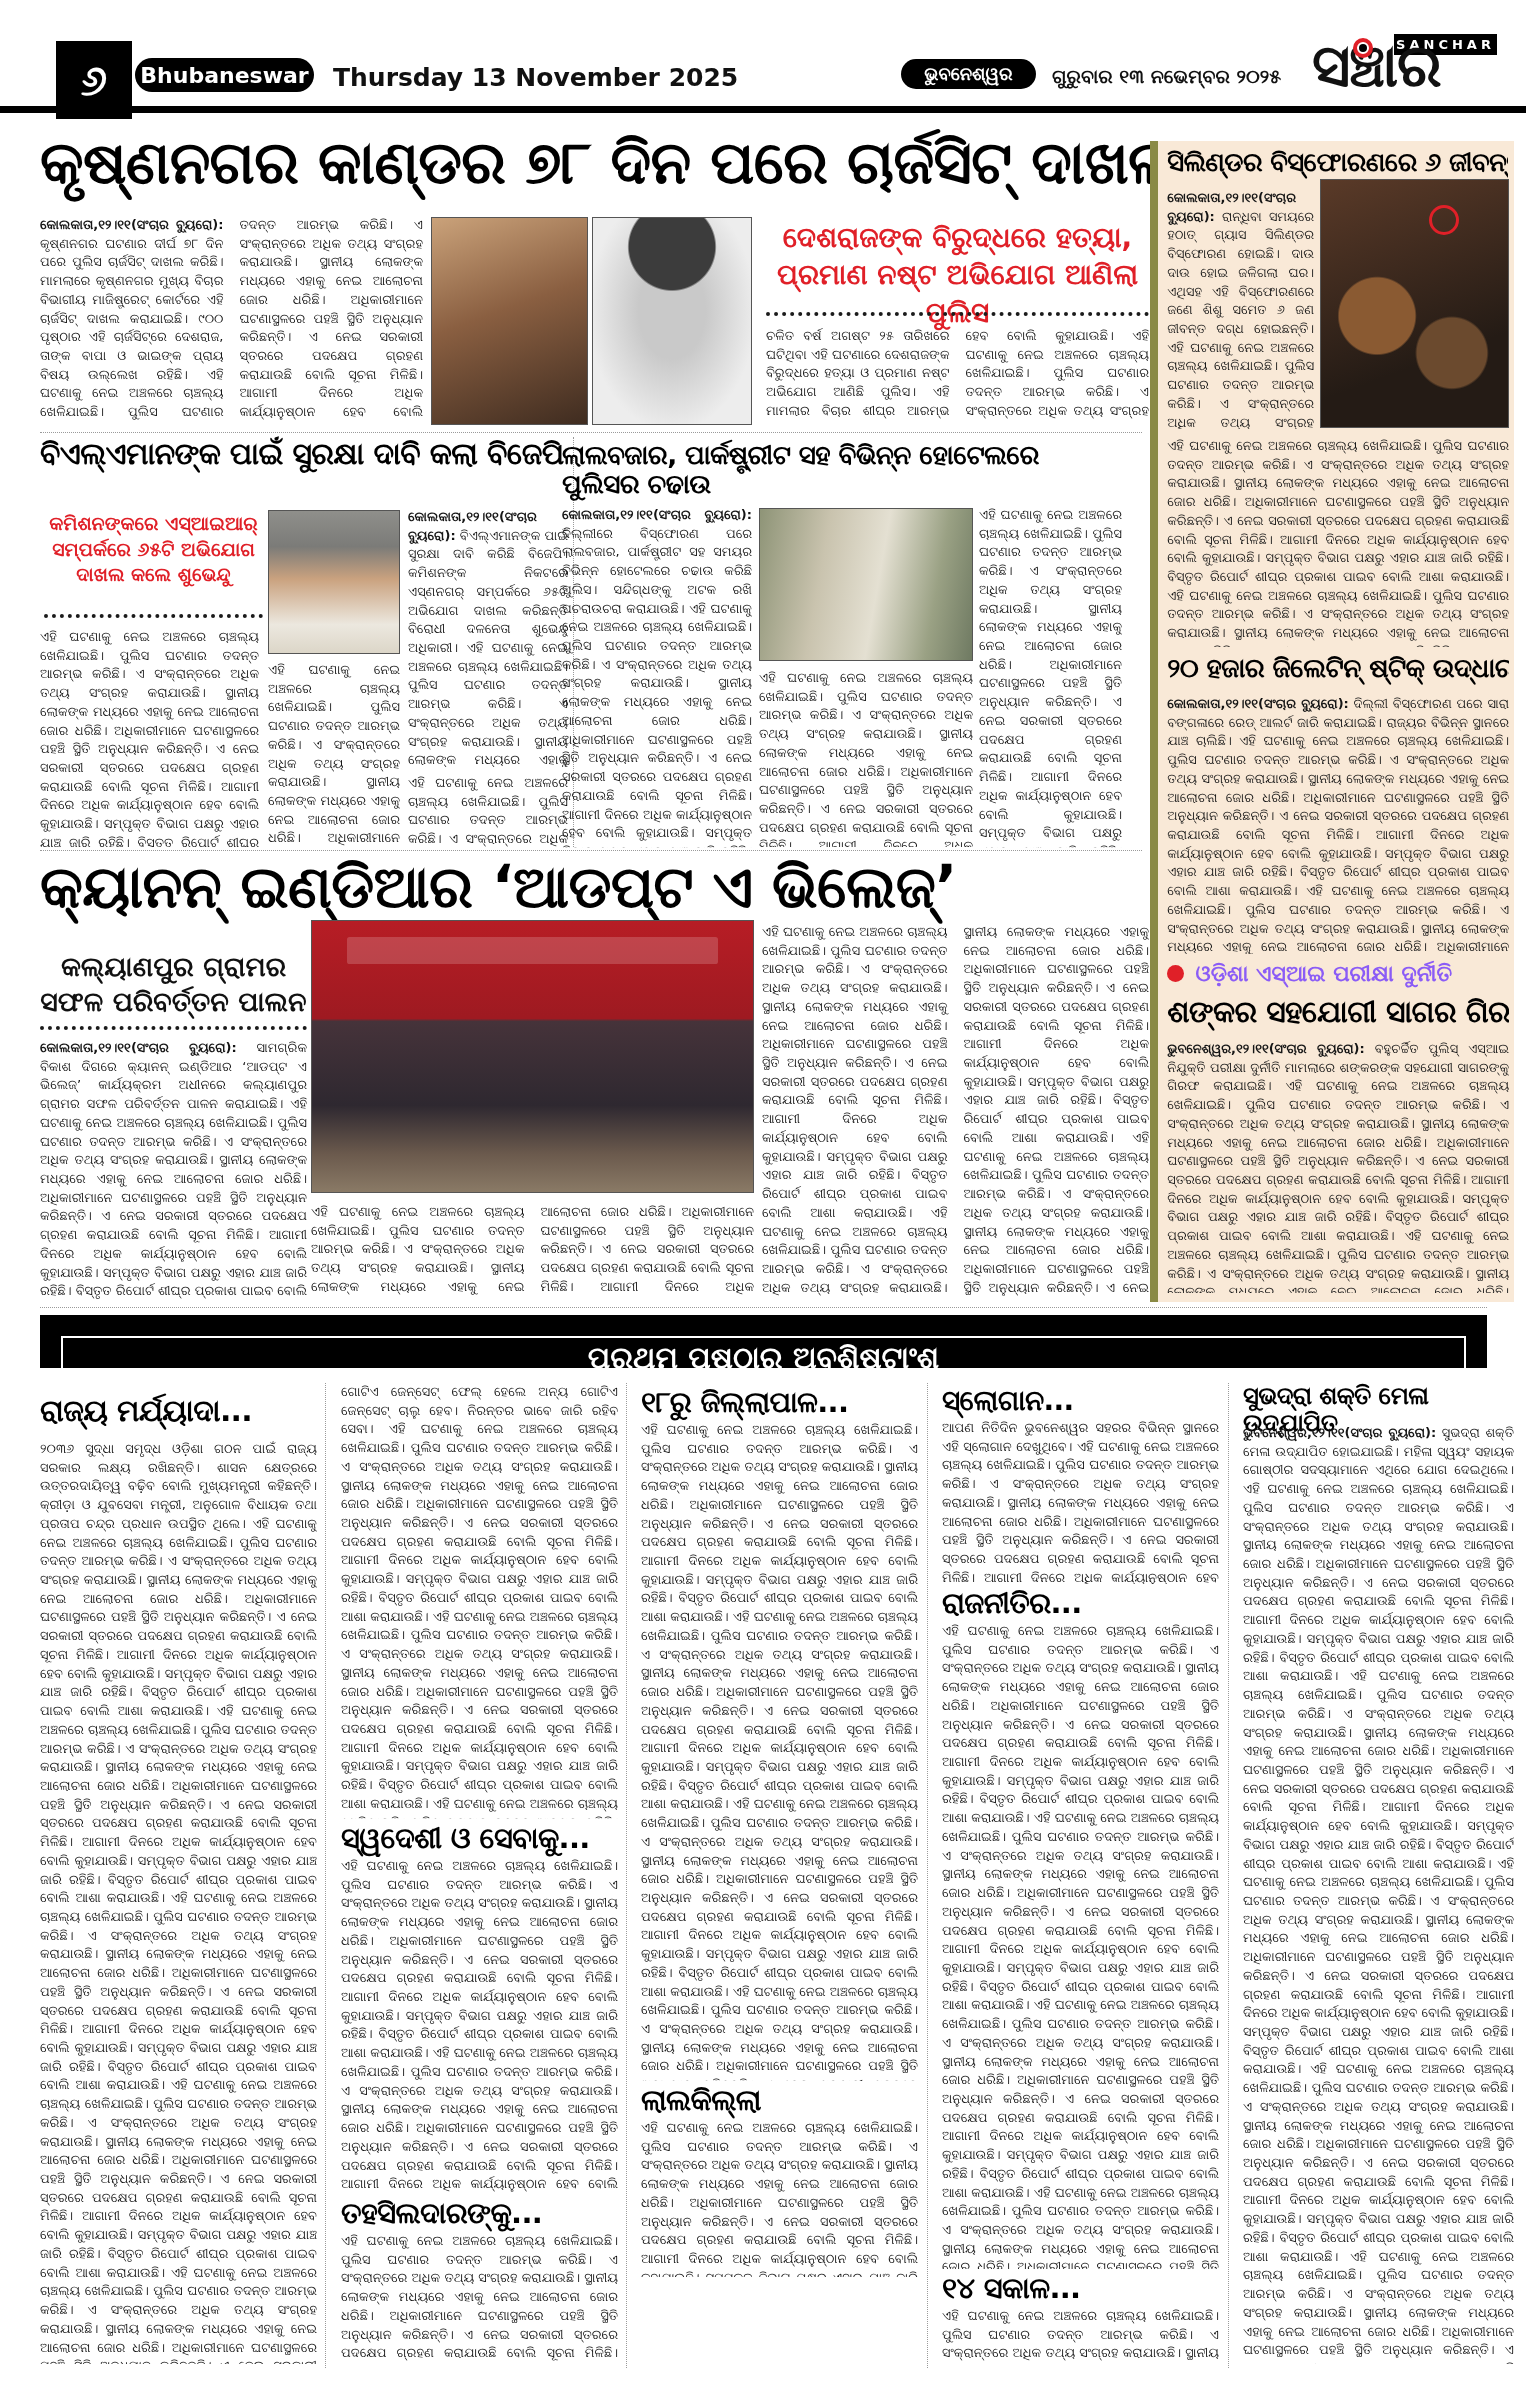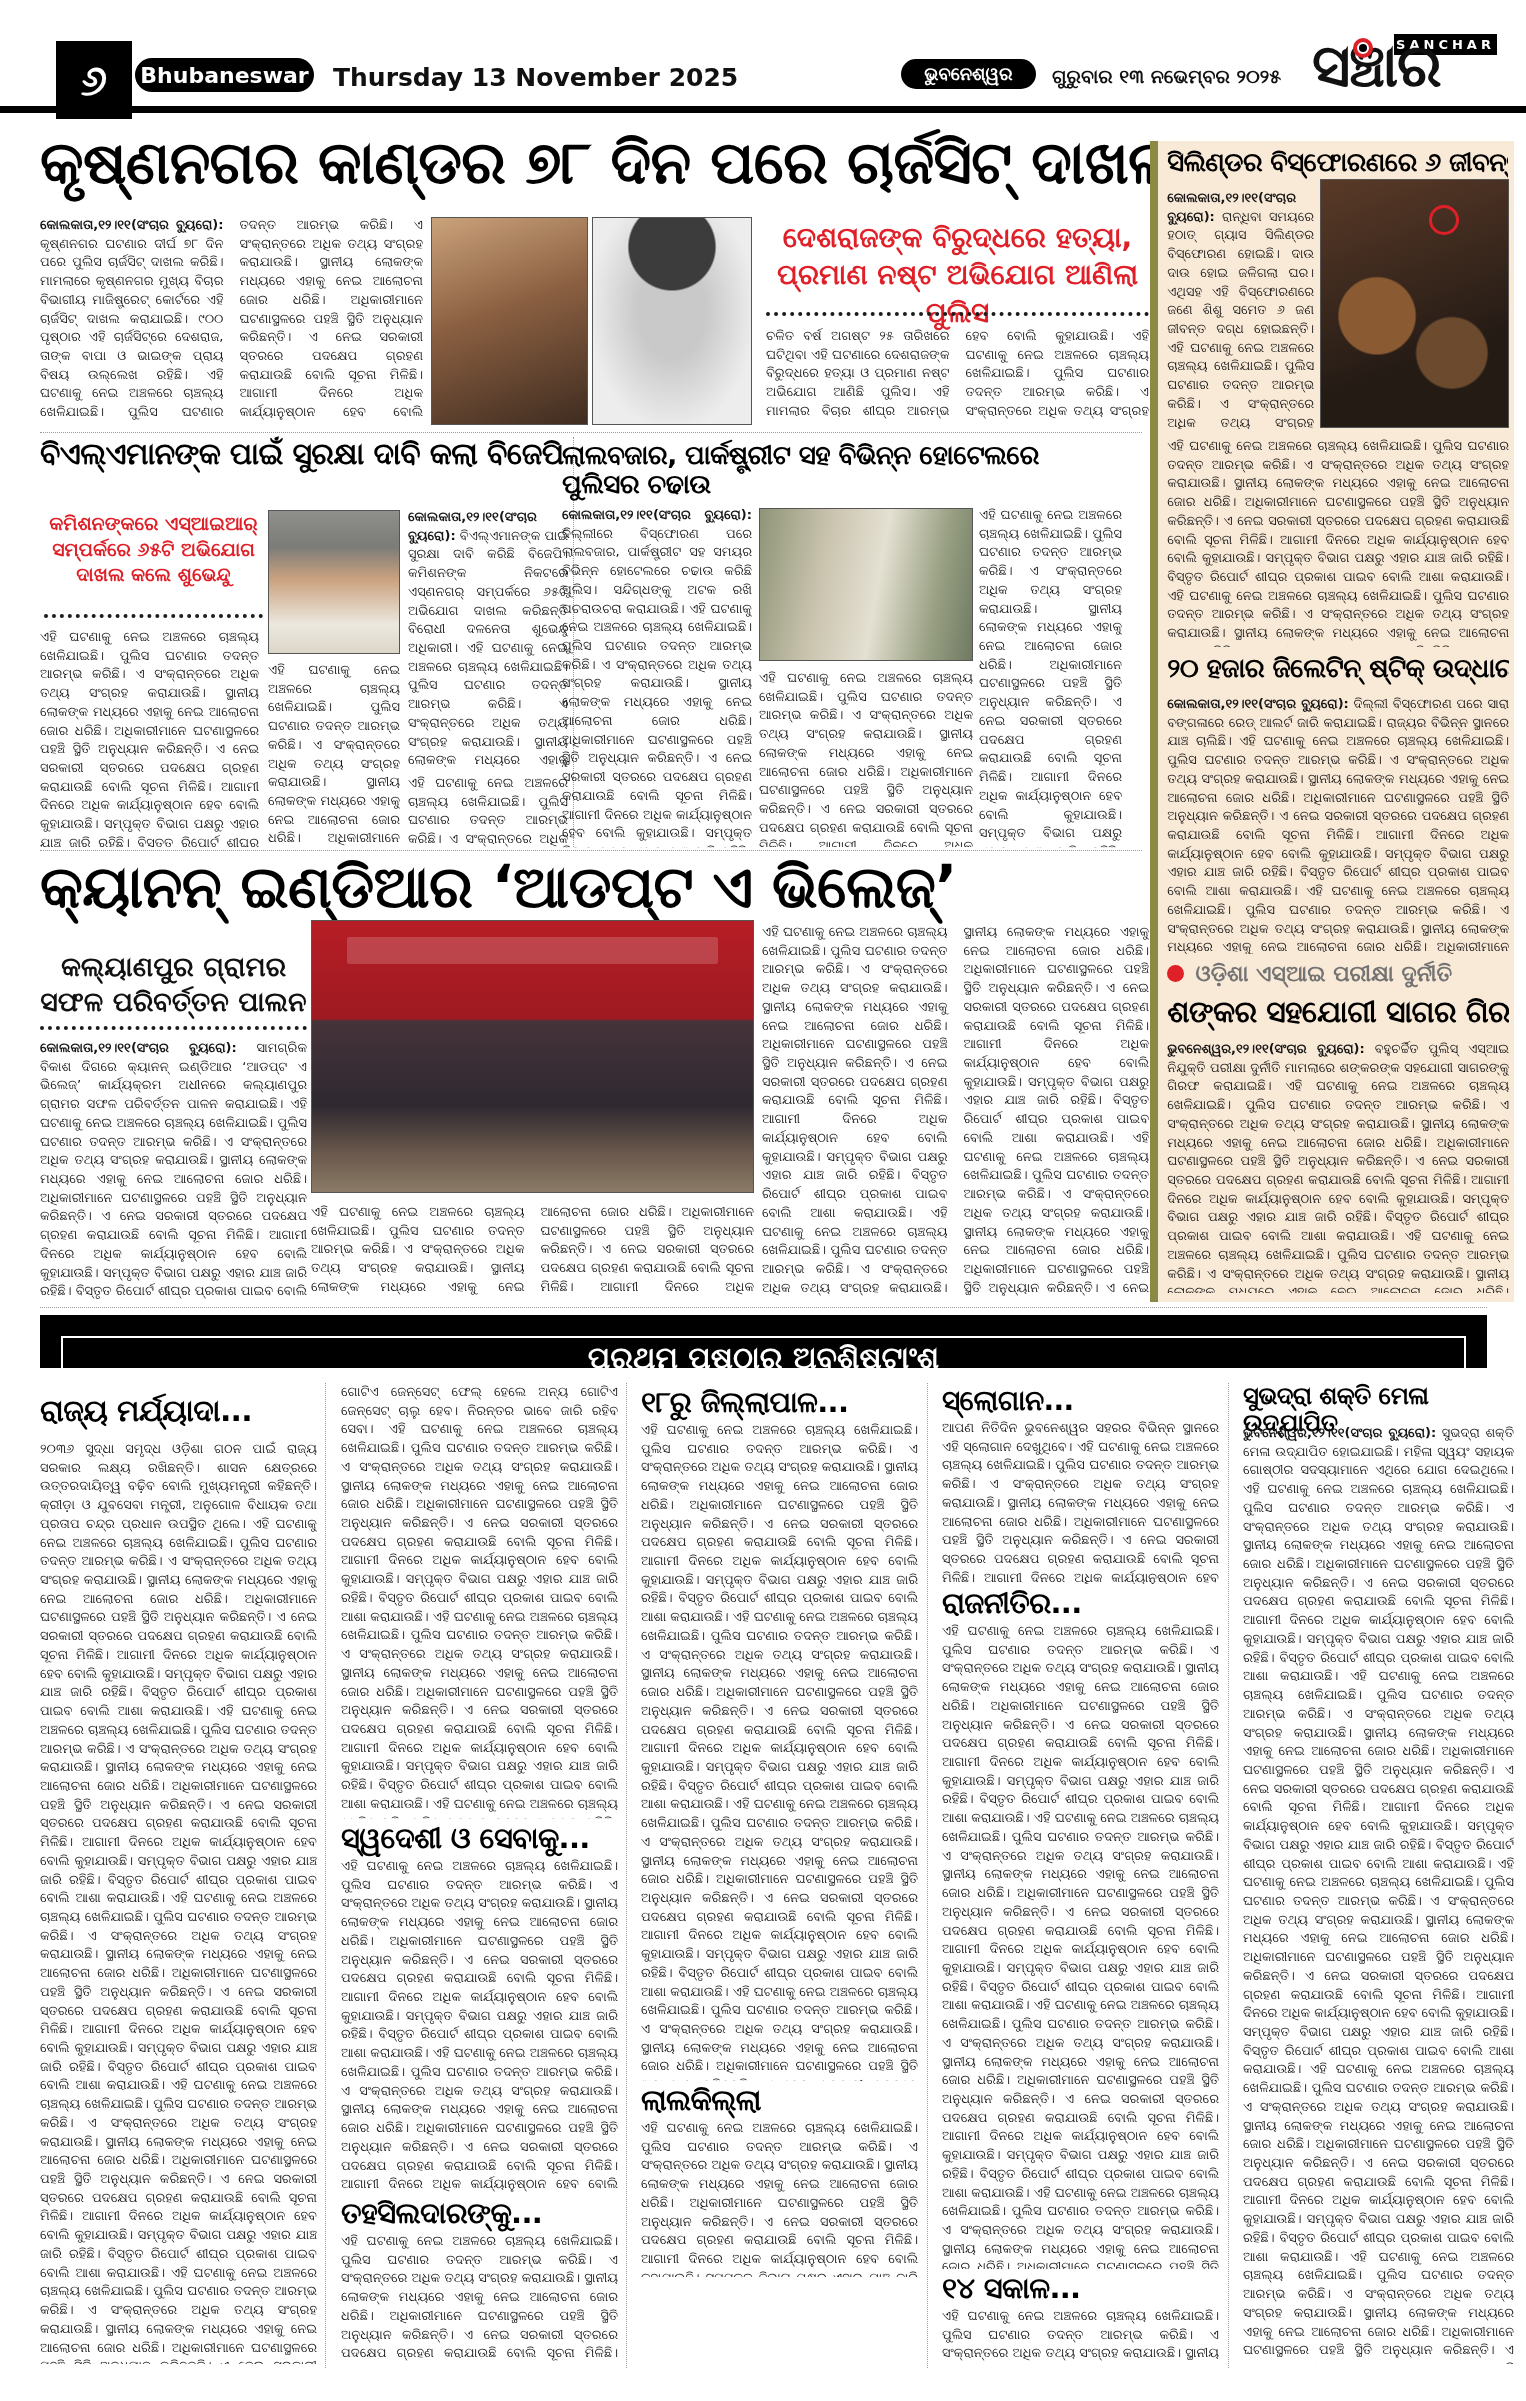--- a/index.html
+++ b/index.html
@@ -4,21 +4,21 @@
 <style>
   *{margin:0;padding:0;box-sizing:border-box}
   html,body{background:#e9e9e9}
   body{font-family:"DejaVu Sans","Liberation Sans",sans-serif;color:#111}
   #page{position:relative;width:1526px;height:2401px;background:#fff;margin:0 auto;overflow:hidden}
   .abs{position:absolute}
   .bt{font-size:13px;line-height:1.44;text-align:justify;overflow:hidden;color:#151515}
   .c2{column-count:2;column-gap:16px}
   .dl{font-weight:bold}
   .hl{font-weight:bold;color:#000;line-height:1.1;letter-spacing:-0.7px}
-  .red{color:#737373}
+  .red{color:#8b5cf6}
   .dot{border-top:4px dotted #1b1b1b;height:0}
   .vdot{border-left:1.3px dotted #9a9a9a;width:0}
   .hdot{border-top:1.3px dotted #9a9a9a;height:0}
   .center{text-align:center}
   .ph{position:absolute;overflow:hidden;border:0.7px solid #555}
   .pill{background:#000;color:#fff;font-weight:bold;display:flex;align-items:center;justify-content:center}
   .sidebar{background:#f9e9d7}
   .subhead{font-weight:bold;font-size:29px;letter-spacing:-0.7px;color:#000;overflow:hidden}
   .kicker{color:#e02028;font-weight:bold;text-align:center;line-height:1.35}
 </style>

